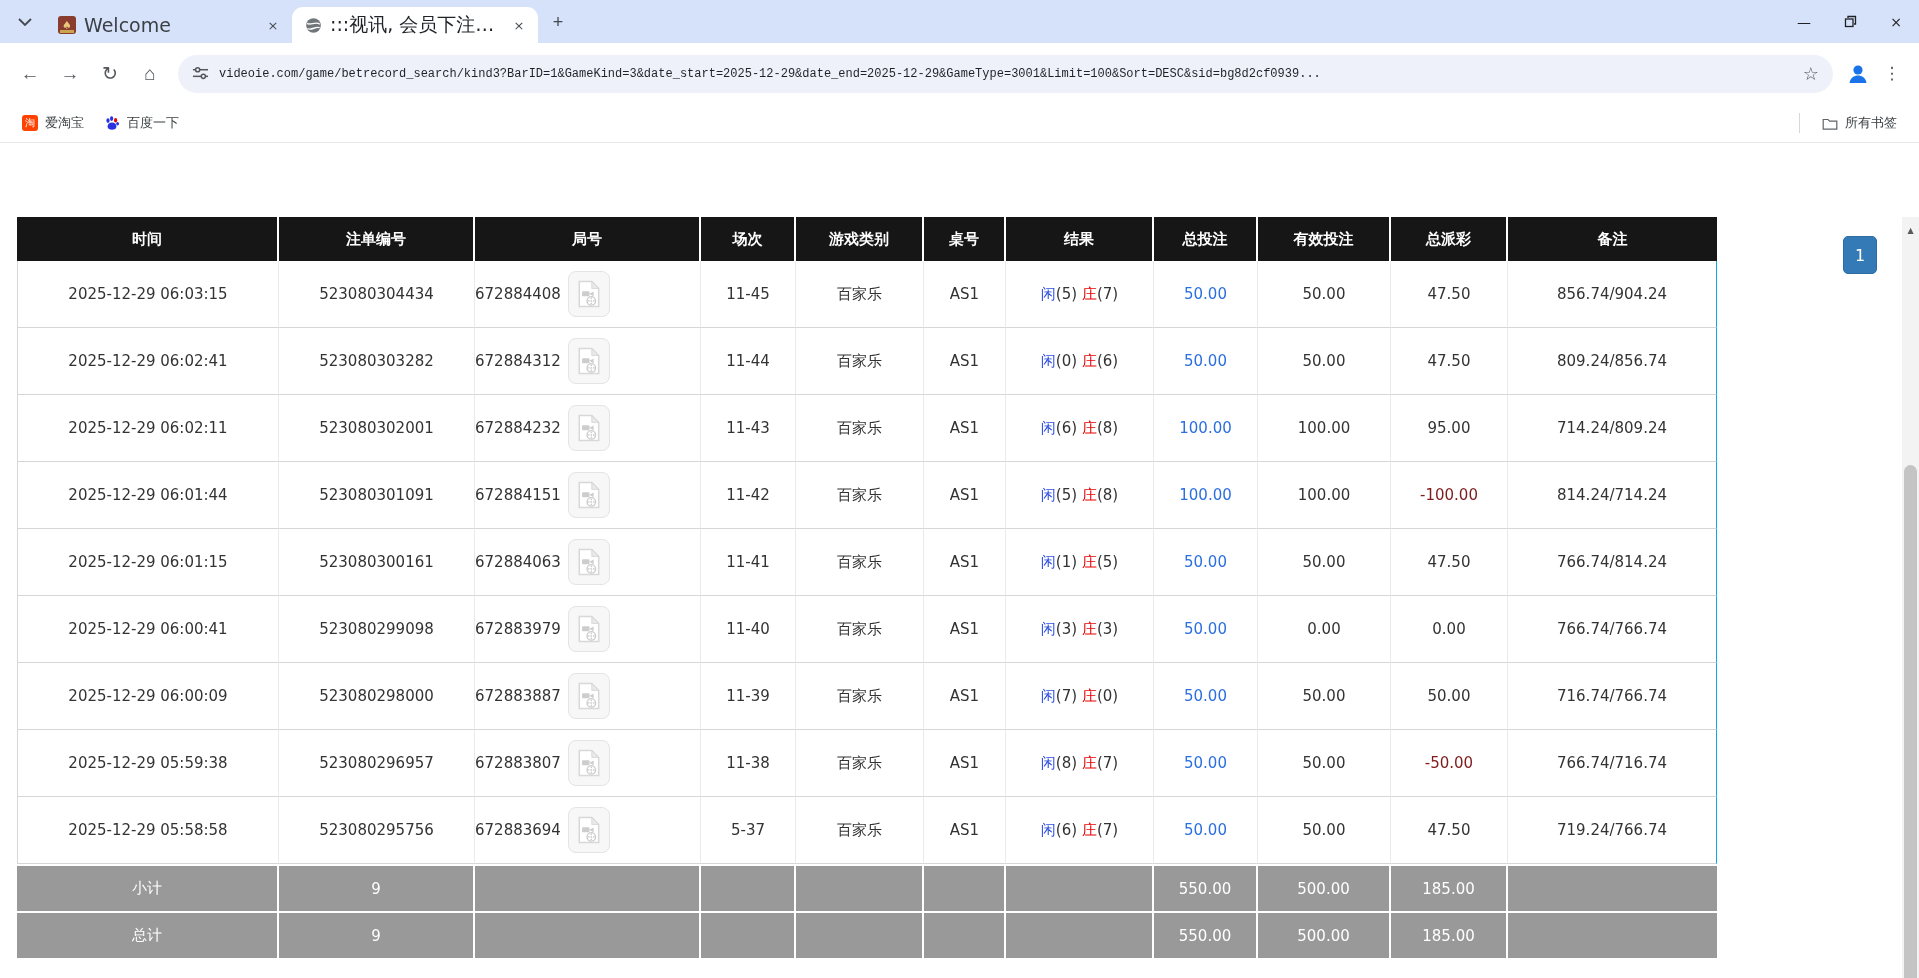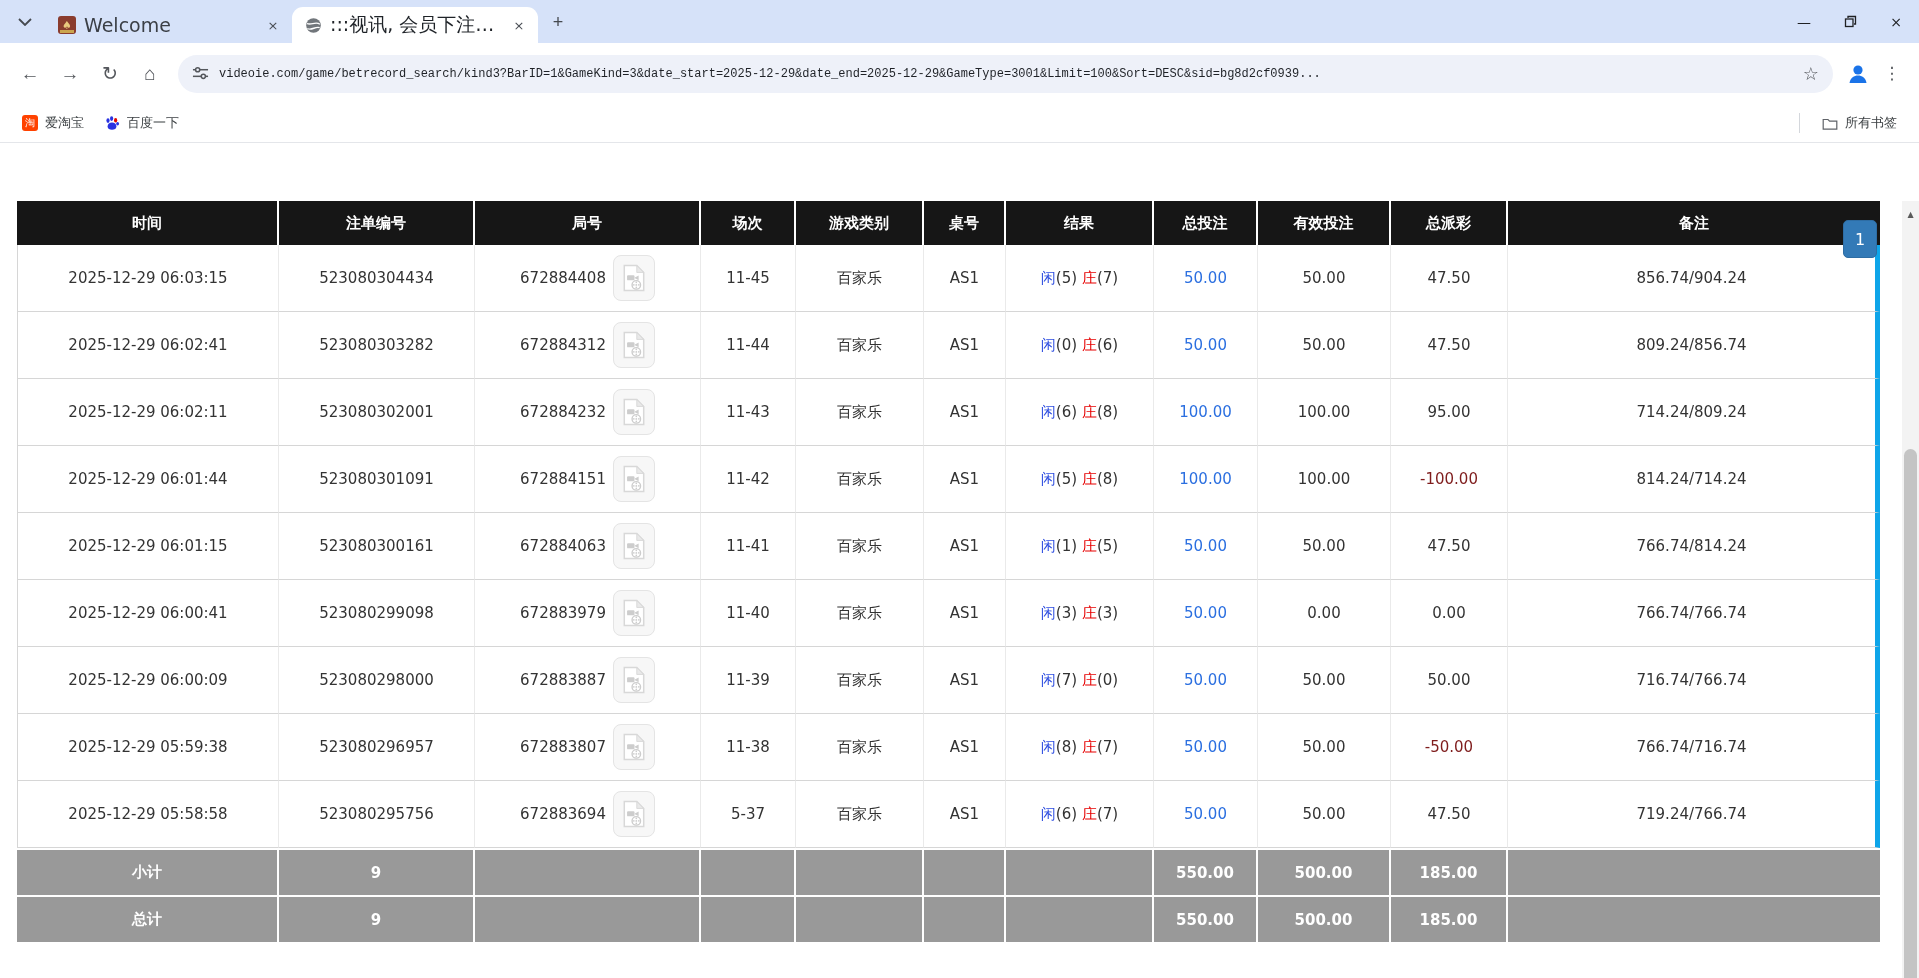--- a/index.html
+++ b/index.html
@@ -48,39 +48,39 @@
   .tao-icon { background:#ff4200; border-radius:3px; color:#fff; font-size:10px; line-height:1; }
   .bm-spacer { flex:1; }
   .bm-divider { width:1px; height:20px; background:#d4d7dc; margin:0 10px; }
 
   
   .content { position:relative; height:834px; background:#fff; }
   .page-btn { position:absolute; top:19px; right:42px; width:34px; height:38px; background:#337ab7;
     border:1px solid #2e6da4; border-radius:5px; color:#fff; font-size:16px;
     display:flex; align-items:center; justify-content:center; cursor:pointer; }
 
-  table { table-layout:fixed; border-collapse:separate; border-spacing:0; width:1863px;
-    margin:58px 0 0 17px; font-size:15px; }
+  table { table-layout:fixed; border-collapse:separate; border-spacing:0; width:1700px;
+    margin:74px 0 0 17px; font-size:15px; }
   col.w1{width:262px} col.w2{width:196px} col.w3{width:226px} col.w4{width:95px} col.w5{width:128px}
   col.w6{width:82px} col.w7{width:148px} col.w8{width:104px} col.w9{width:133px} col.w10{width:117px}
   th { background:#161616; color:#fff; font-weight:bold; height:44px; font-size:15px;
     border-right:2px solid #fff; }
   th:last-child { border-right:none; }
   tbody td { height:67px; text-align:center; color:#333; background:#fff;
     border-bottom:1px solid #d6d6d6; border-right:1px solid #eaeaea; }
   tbody td:first-child { border-left:1px solid #d6d6d6; }
-  tbody td:last-child { border-right:5px solid #0ea5e9; }
-  .round-wrap { display:flex; align-items:center; justify-content:center; gap:7px; }
+  tbody td:last-child { border-right:1px solid #0ea5e9; }
+  .round-wrap { display:flex; align-items:center; justify-content:flex-start; gap:7px; }
   .video-btn { width:42px; height:46px; background:#f7f7f7; border:1px solid #e4e4e4; border-radius:8px;
     cursor:pointer; display:flex; align-items:center; justify-content:center; }
   .lbl-player { color:#2d4de0; }
   .lbl-banker { color:#e60000; }
   .bet-link { color:#2b6fe0; text-decoration:none; cursor:pointer; }
   .neg { color:#7f1d1d; }
-  tfoot td { height:47px; background:#999; color:#fff; font-weight:bold; text-align:center;
+  tfoot td { height:47px; background:#999; color:#fff; font-weight:normal; text-align:center;
     border-right:2px solid #fff; border-top:2px solid #fff; font-size:15px; }
   tfoot td:last-child { border-right:none; }
 
   
   .scrollbar { position:absolute; top:0; right:0; width:17px; height:834px; background:#f3f3f3; }
   .sb-arrow { width:17px; height:26px; display:flex; align-items:center; justify-content:center;
     color:#5a5a5a; font-size:8px; cursor:pointer; }
   .sb-thumb { position:absolute; left:2px; right:2px; top:248px; height:578px; background:#c4c4c4;
     border-radius:7px; cursor:pointer; }
 </style>

